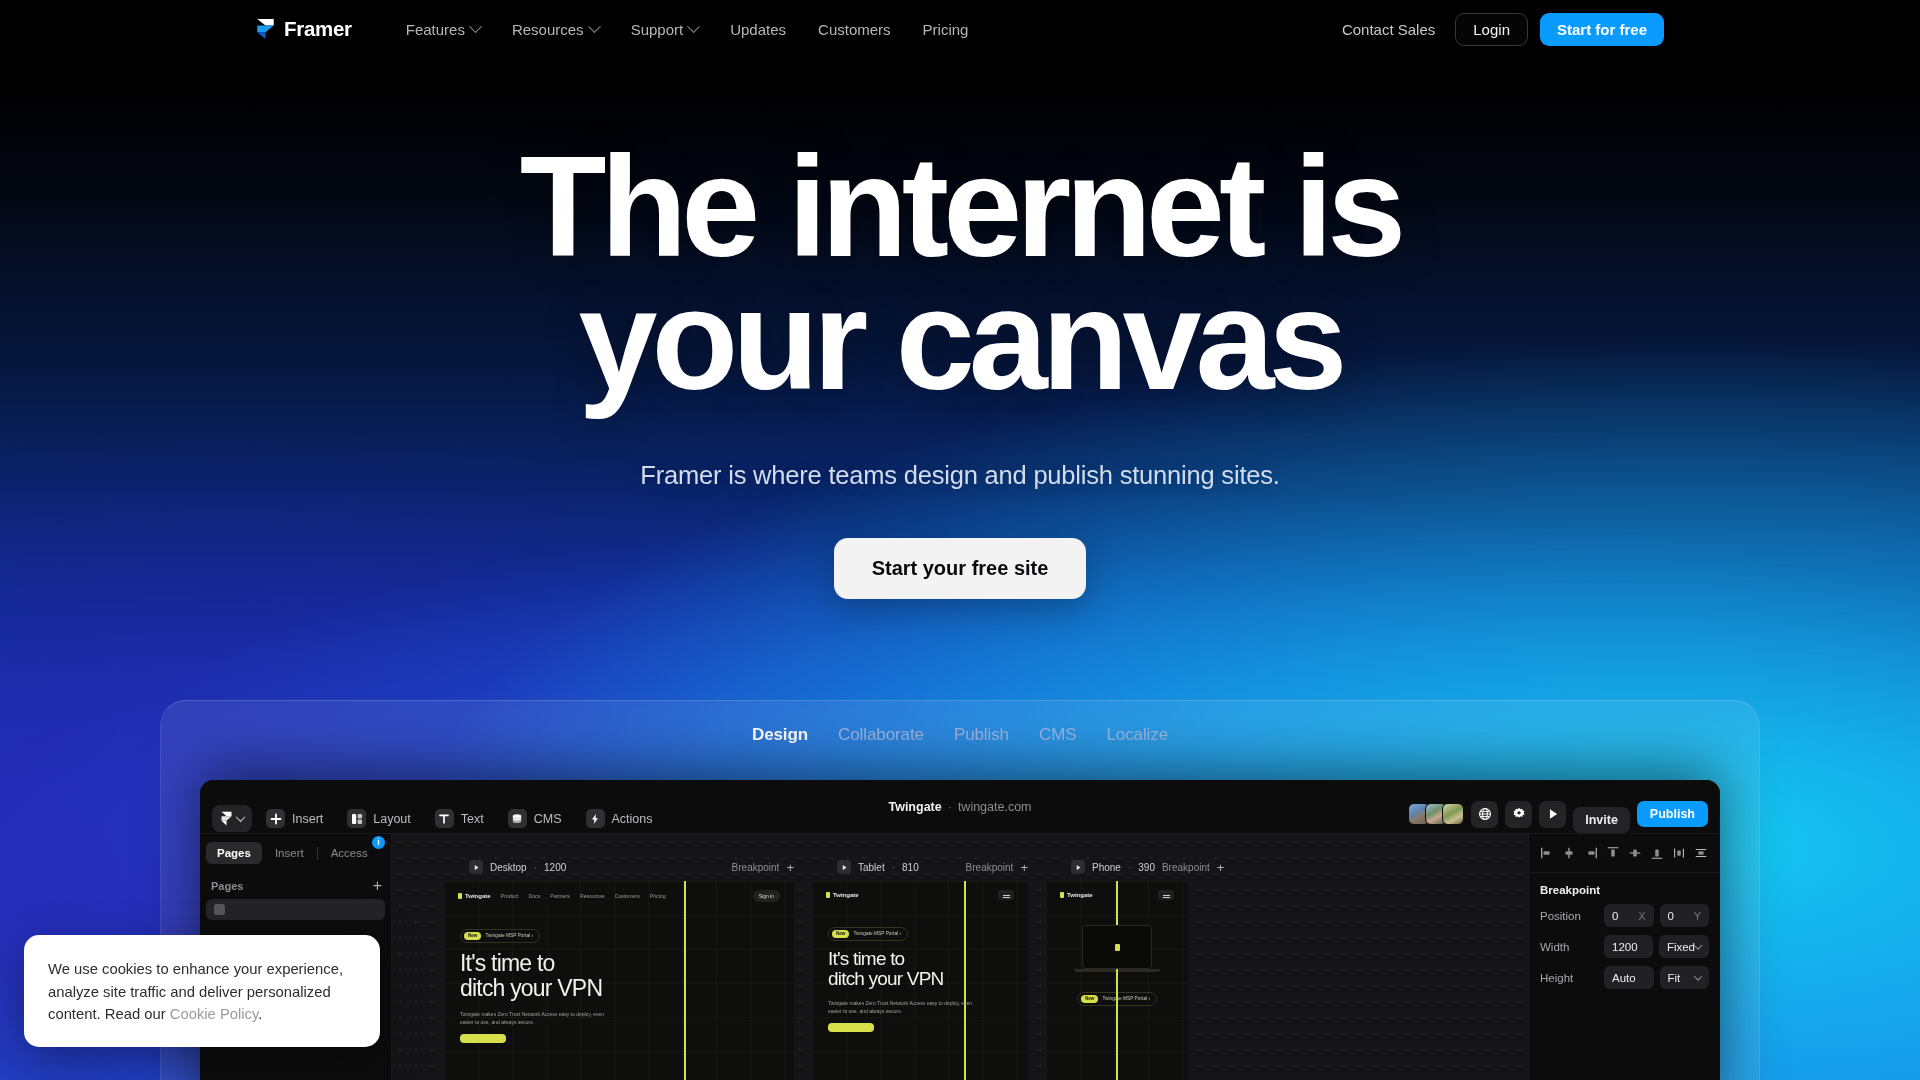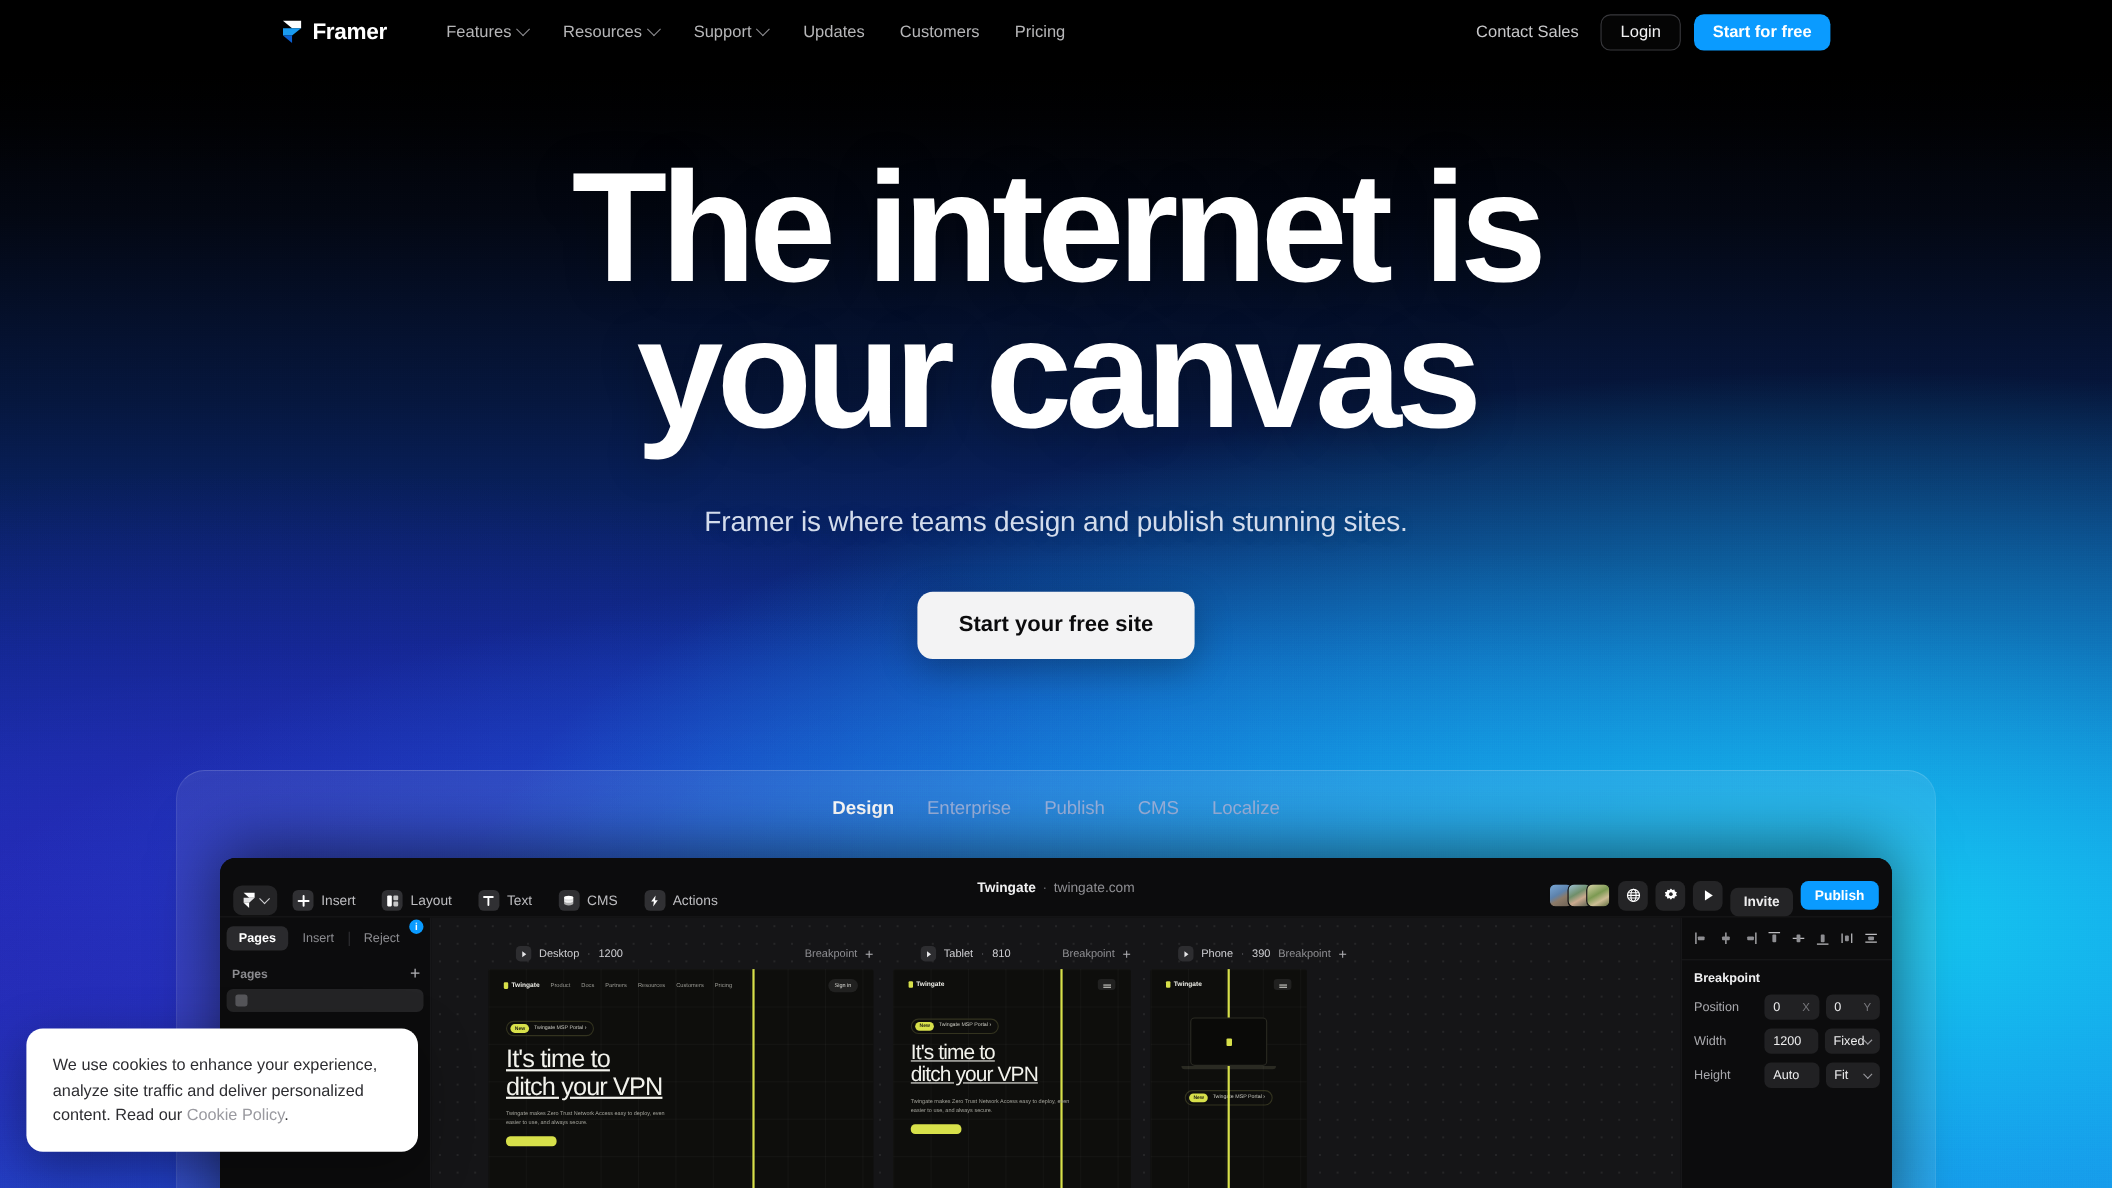--- a/index.html
+++ b/index.html
@@ -237,21 +237,21 @@
     display:flex;align-items:center;justify-content:center;
   }
   .site-burger i{ width:7px;height:1px;background:#cfcfca;box-shadow:0 2px 0 #cfcfca; display:block;}
   .site-inner{ padding:12px 0 0 16px; position:relative; }
   .pill{
     display:inline-flex; align-items:center; gap:4px;
     border:1px solid #33331f; border-radius:20px; padding:2px 6px 2px 3px; margin-bottom:8px;
   }
   .pill b{ background:#d7e04a; color:#1a1a10; font-size:4.6px; border-radius:20px; padding:1.5px 4px; }
   .pill span{ font-size:4.8px; color:#c9c9c1; }
-  .site-h1{ font-size:23px; line-height:1.1; color:#f2f2ec; letter-spacing:-.8px;text-decoration:underline; }
+  .site-h1{ font-size:23px; line-height:1.1; color:#f2f2ec; letter-spacing:-.8px; }
   .site-p{ margin-top:9px; font-size:5px; line-height:1.6; color:#a2a29a; max-width:150px;}
   .site-btn{ margin-top:8px; display:inline-block; background:#d7e04a; border-radius:4px; height:9px; width:46px;}
   .laptop{
     margin:16px auto 0; width:70px; height:44px; background:#0a0a08;
     border:1.5px solid #2a2a22; border-radius:4px; position:relative;
     display:flex; align-items:center; justify-content:center;
   }
   .laptop i{ width:5px;height:7px;background:#d7e04a;display:block;border-radius:1px; }
   .laptop-base{ margin:0 auto; width:86px; height:3px; background:#2a2a22; border-radius:0 0 3px 3px; }
 
@@ -357,21 +357,21 @@
     <span>The internet is</span>
     <span class="l2">your canvas</span>
   </h1>
   <div id="hero-sub">Framer is where teams design and publish stunning sites.</div>
   <button id="hero-cta">Start your free site</button>
 </div>
 
 <div id="app-outer">
   <div id="tabs-row">
     <div class="mock-tab active">Design</div>
-    <div class="mock-tab">Enterprise</div>
+    <div class="mock-tab">Collaborate</div>
     <div class="mock-tab">Publish</div>
     <div class="mock-tab">CMS</div>
     <div class="mock-tab">Localize</div>
   </div>
 </div>
 
 <div id="app-window">
 
   <div id="app-toolbar">
     <div class="tb-left">
@@ -469,21 +469,21 @@
     </div>
   </div>
 
   <div id="app-body">
 
     <div id="left-panel">
       <div id="lp-tabs">
         <div class="lp-tab active">Pages</div>
         <div class="lp-tab">Insert</div>
         <div class="lp-sep"></div>
-        <div class="lp-tab">Reject</div>
+        <div class="lp-tab">Access</div>
         <div class="info-badge">i</div>
       </div>
       <div id="lp-head">
         <span class="lp-head-title">Pages</span>
         <span class="lp-plus">+</span>
       </div>
       <div class="page-row sel">
         <span class="page-ico"></span>
         <span></span>
       </div>

